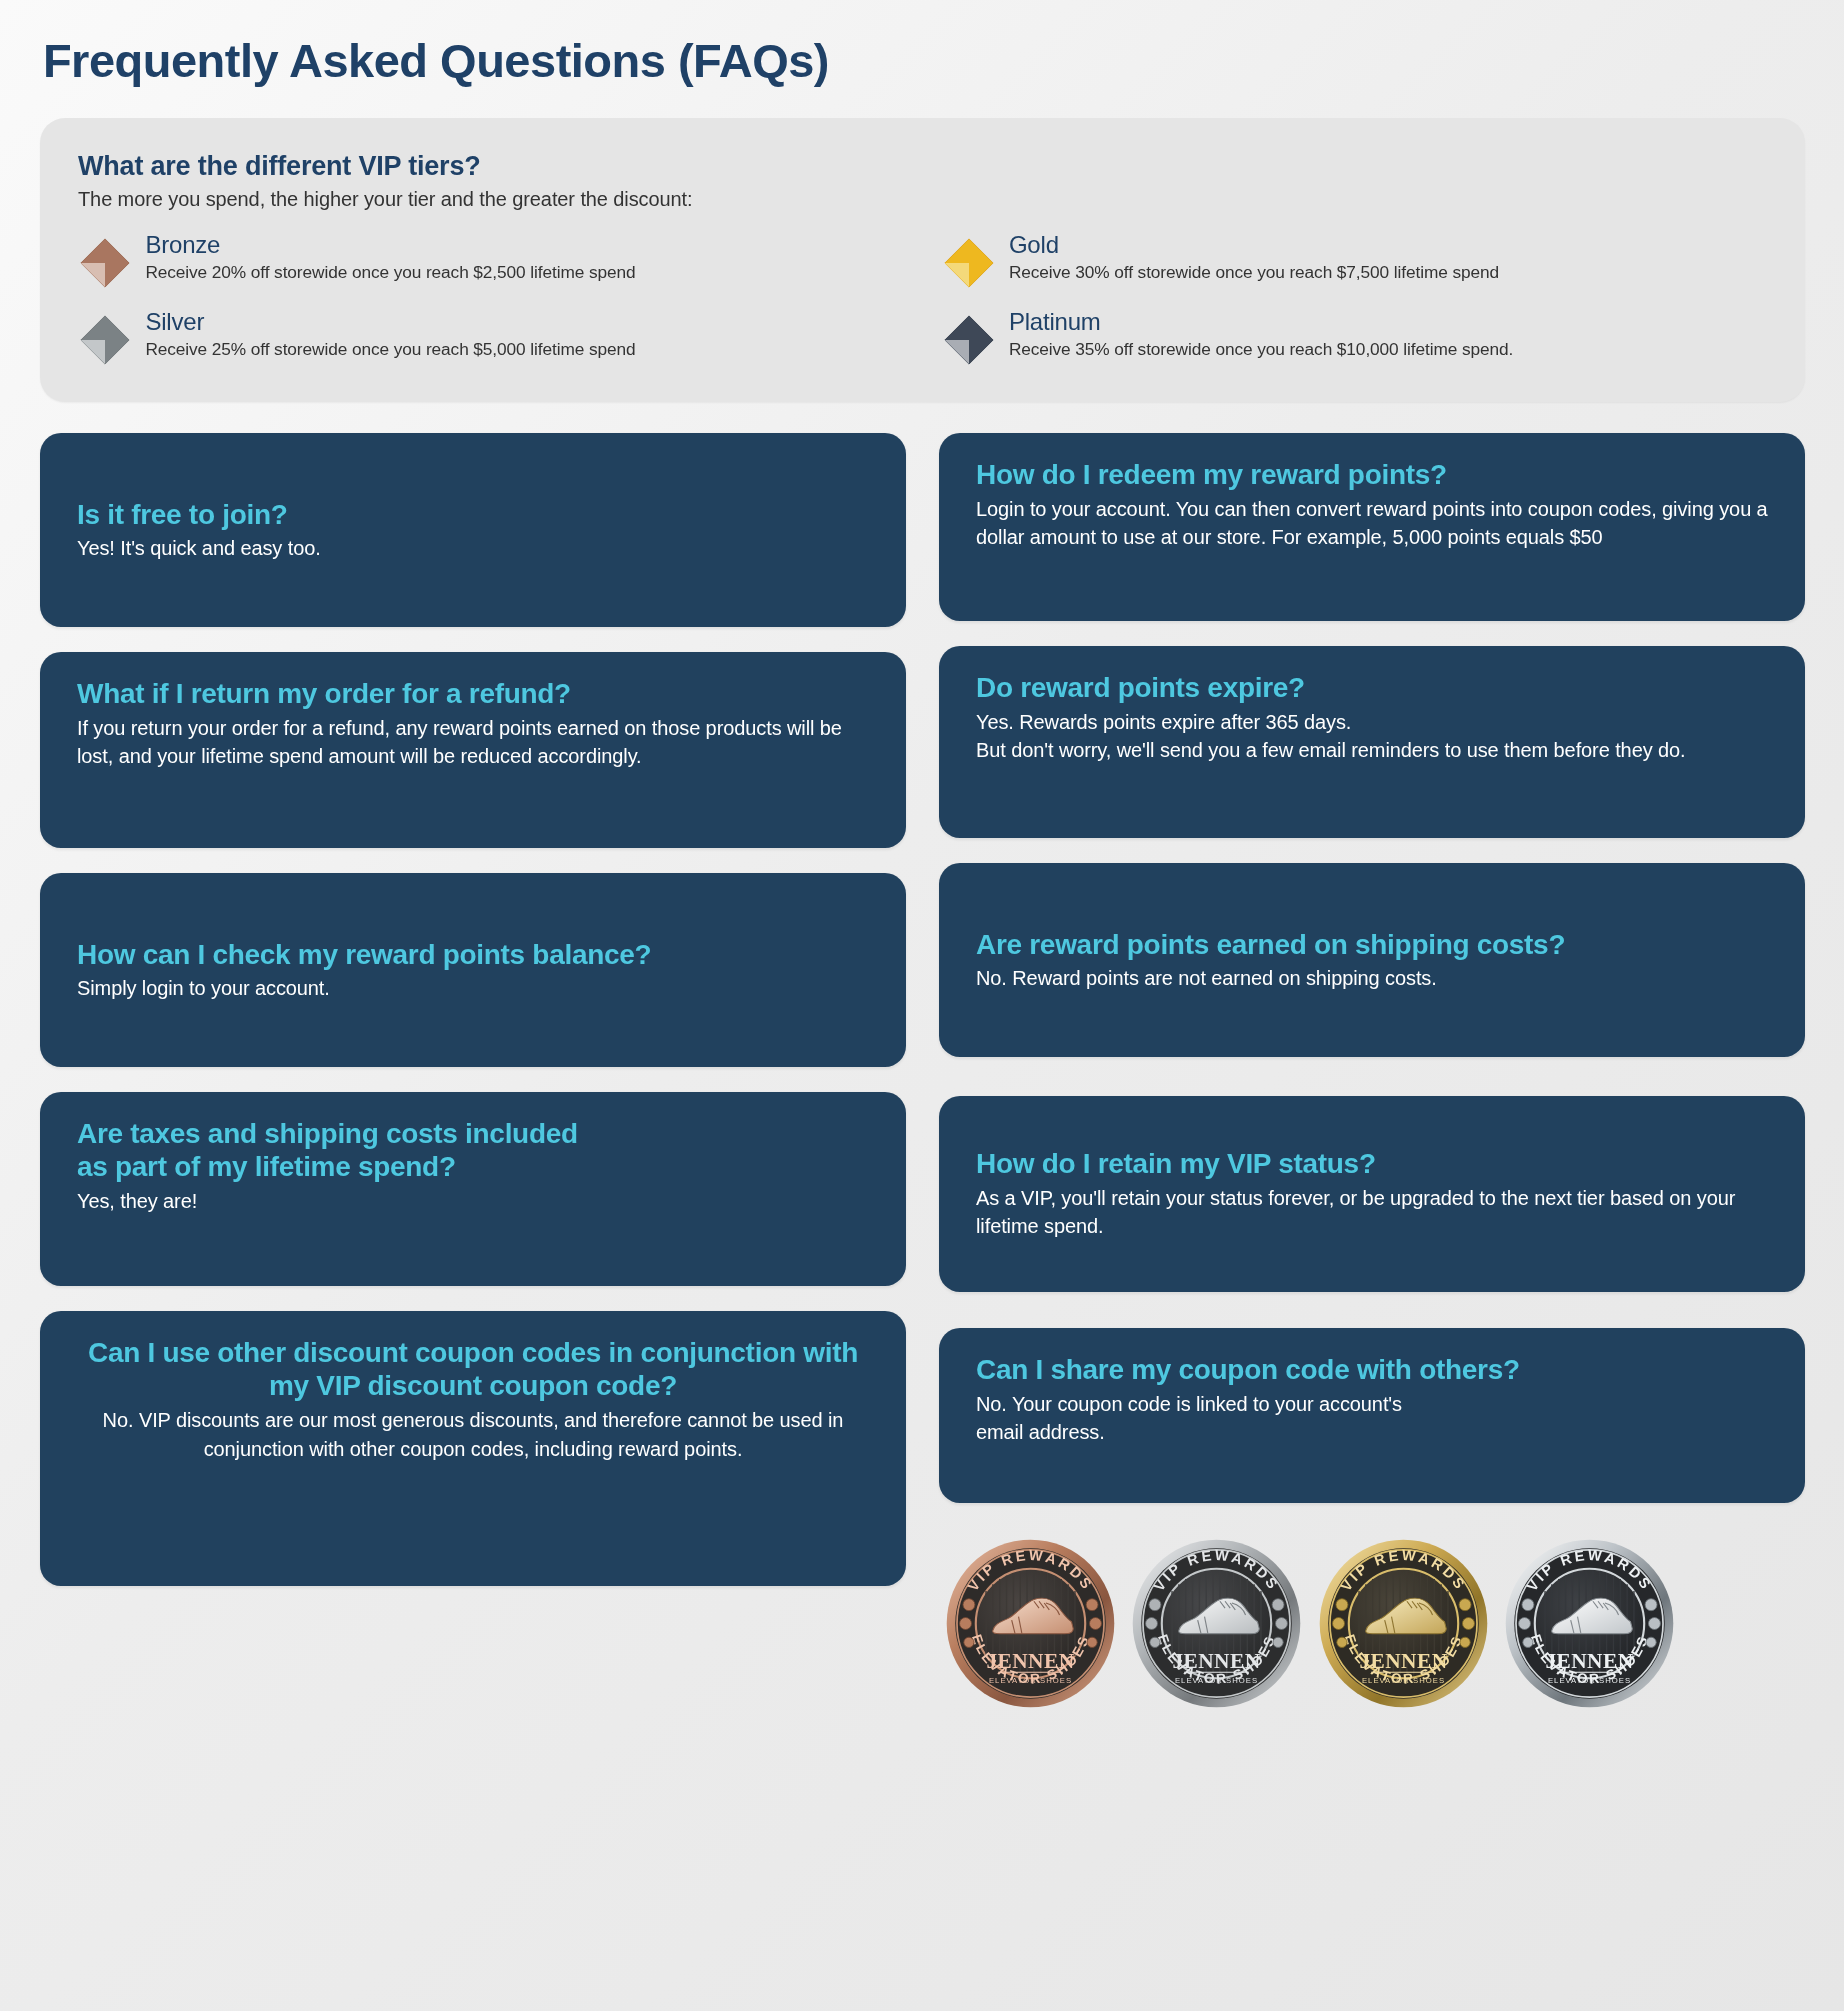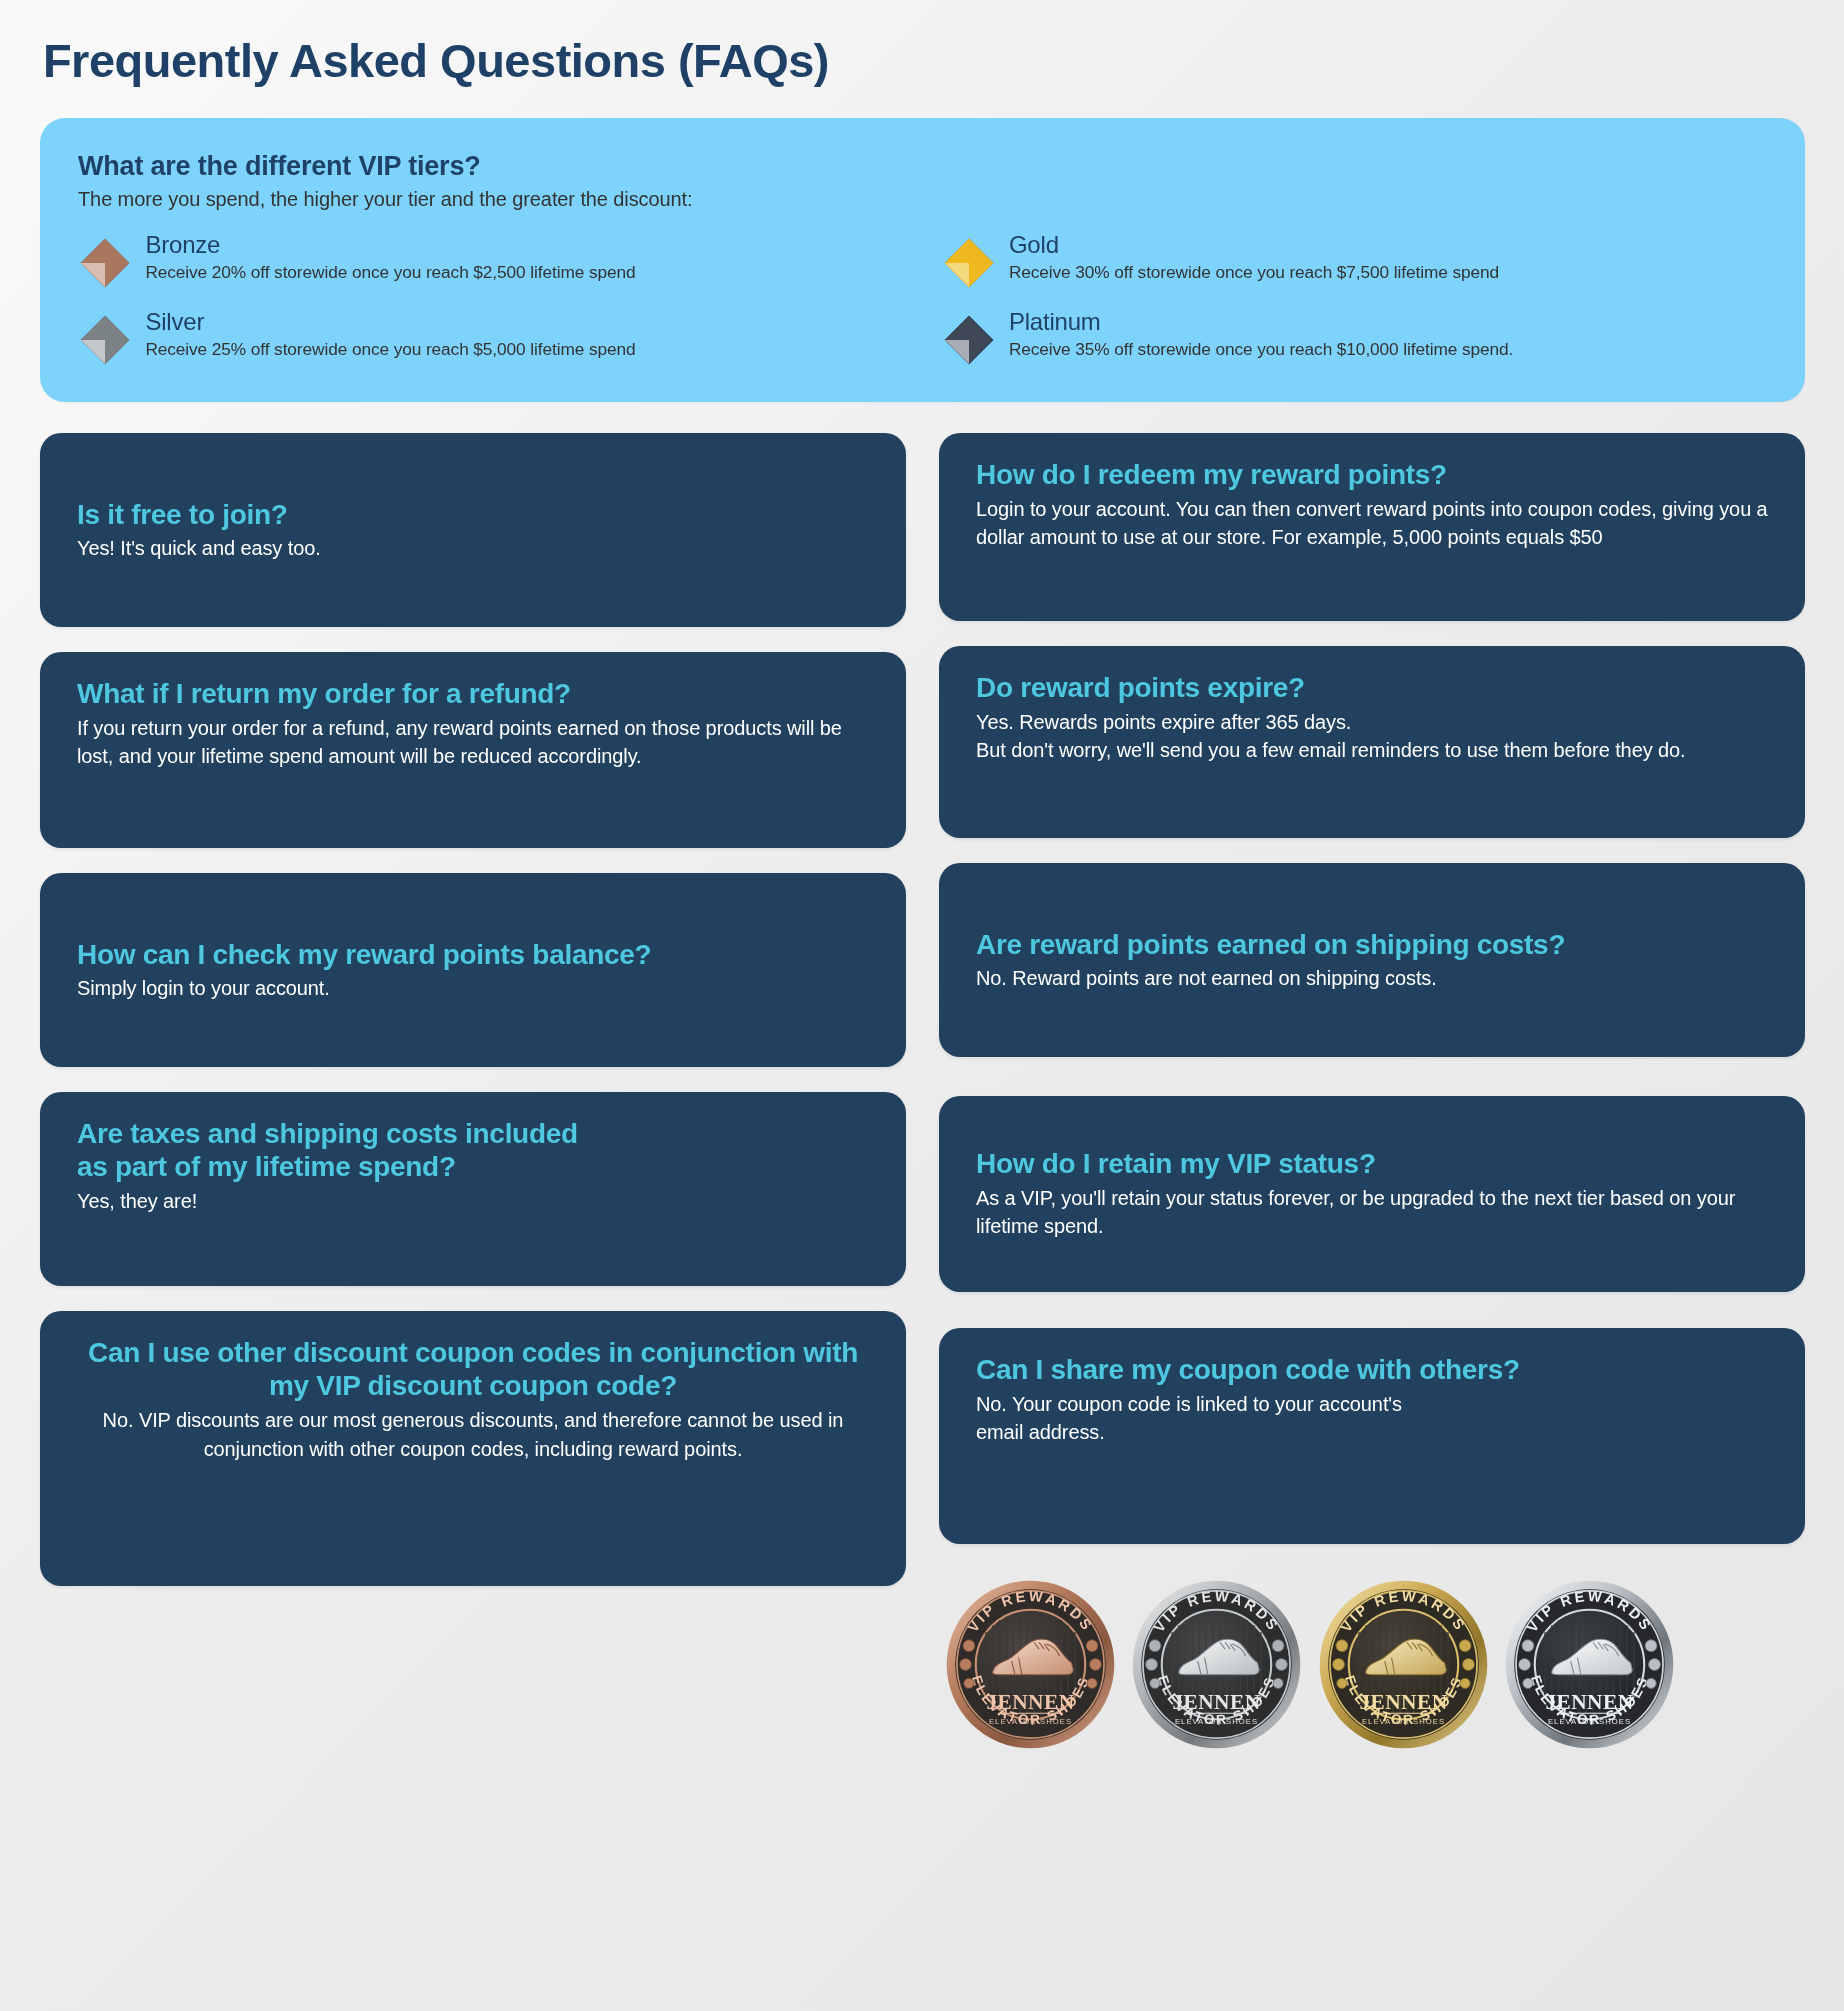--- a/index.html
+++ b/index.html
@@ -31,21 +31,21 @@
     color: #1f4167;
     letter-spacing: -0.5px;
     padding-top: 35px;
     padding-left: 2.9px;
     line-height: 1.1;
   }
 
   
   .tiers-panel {
     margin-top: 31px;
-    background: #7dd3fc;
+    background: #e5e5e5;
     border-radius: 25px;
     padding: 33px 38px 35px 38px;
     box-shadow: 0 1px 1.9px rgba(0,0,0,0.05);
   }
 
   .tiers-heading {
     font-size: 27px;
     font-weight: bold;
     color: #1f4167;
     margin-bottom: 6.7px;
@@ -142,21 +142,21 @@
   .c-earn       { height: 192px; }
   .c-balance    { height: 194px; }
   .c-refund     { height: 196px; }
   .c-taxes      { height: 194px; }
   .c-conj       { height: 275px; text-align: center; }
 
   .c-redeem     { height: 188px; }
   .c-expire     { height: 192px; }
   .c-shipping   { height: 194px; }
   .c-retain     { height: 196px; margin-top: 13.4px; }
-  .c-share      { height: 216px; margin-top: 11.5px; }
+  .c-share      { height: 175px; margin-top: 11.5px; }
 
   
   .medallions {
     display: flex;
     align-items: center;
     justify-content: flex-start;
     gap: 15.4px;
     padding-left: 5.8px;
     margin-top: 9.6px;
   }

